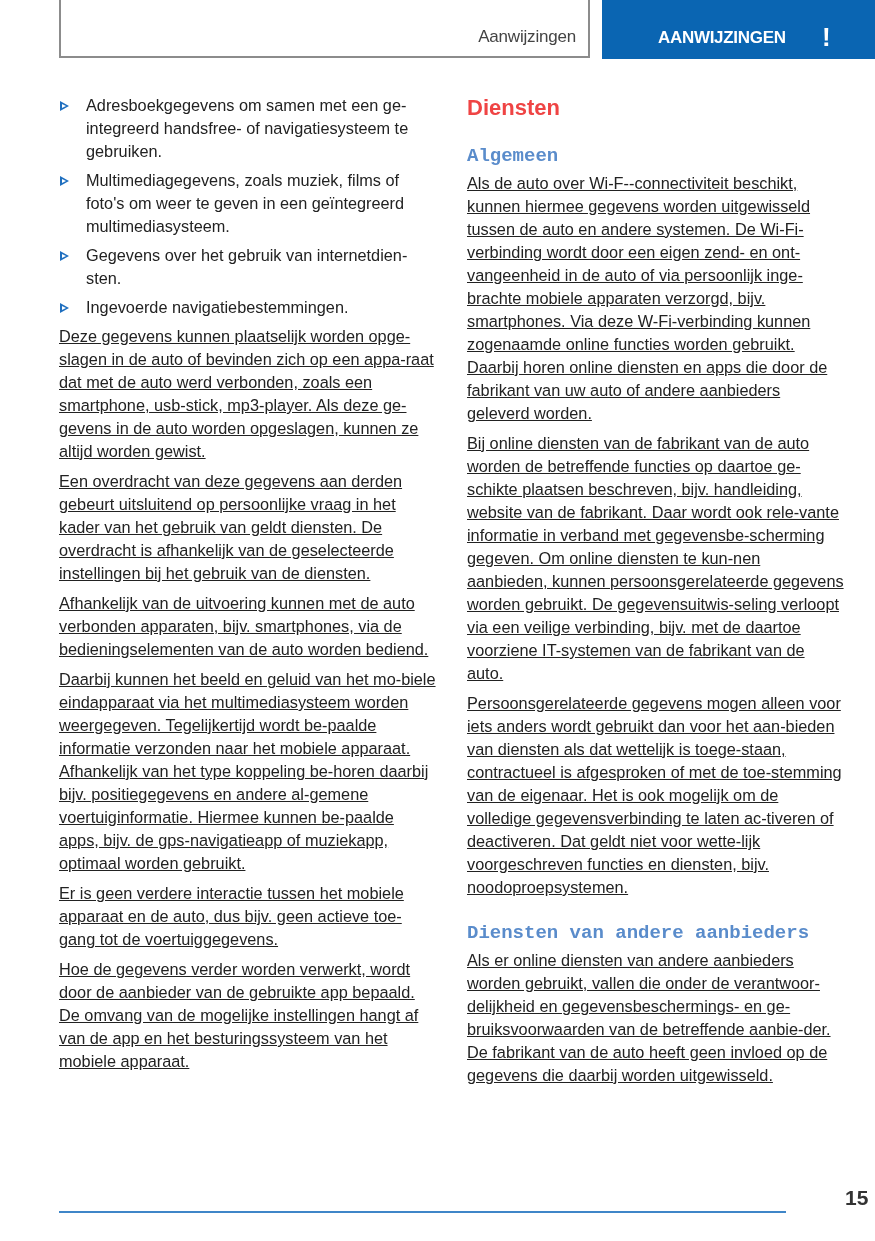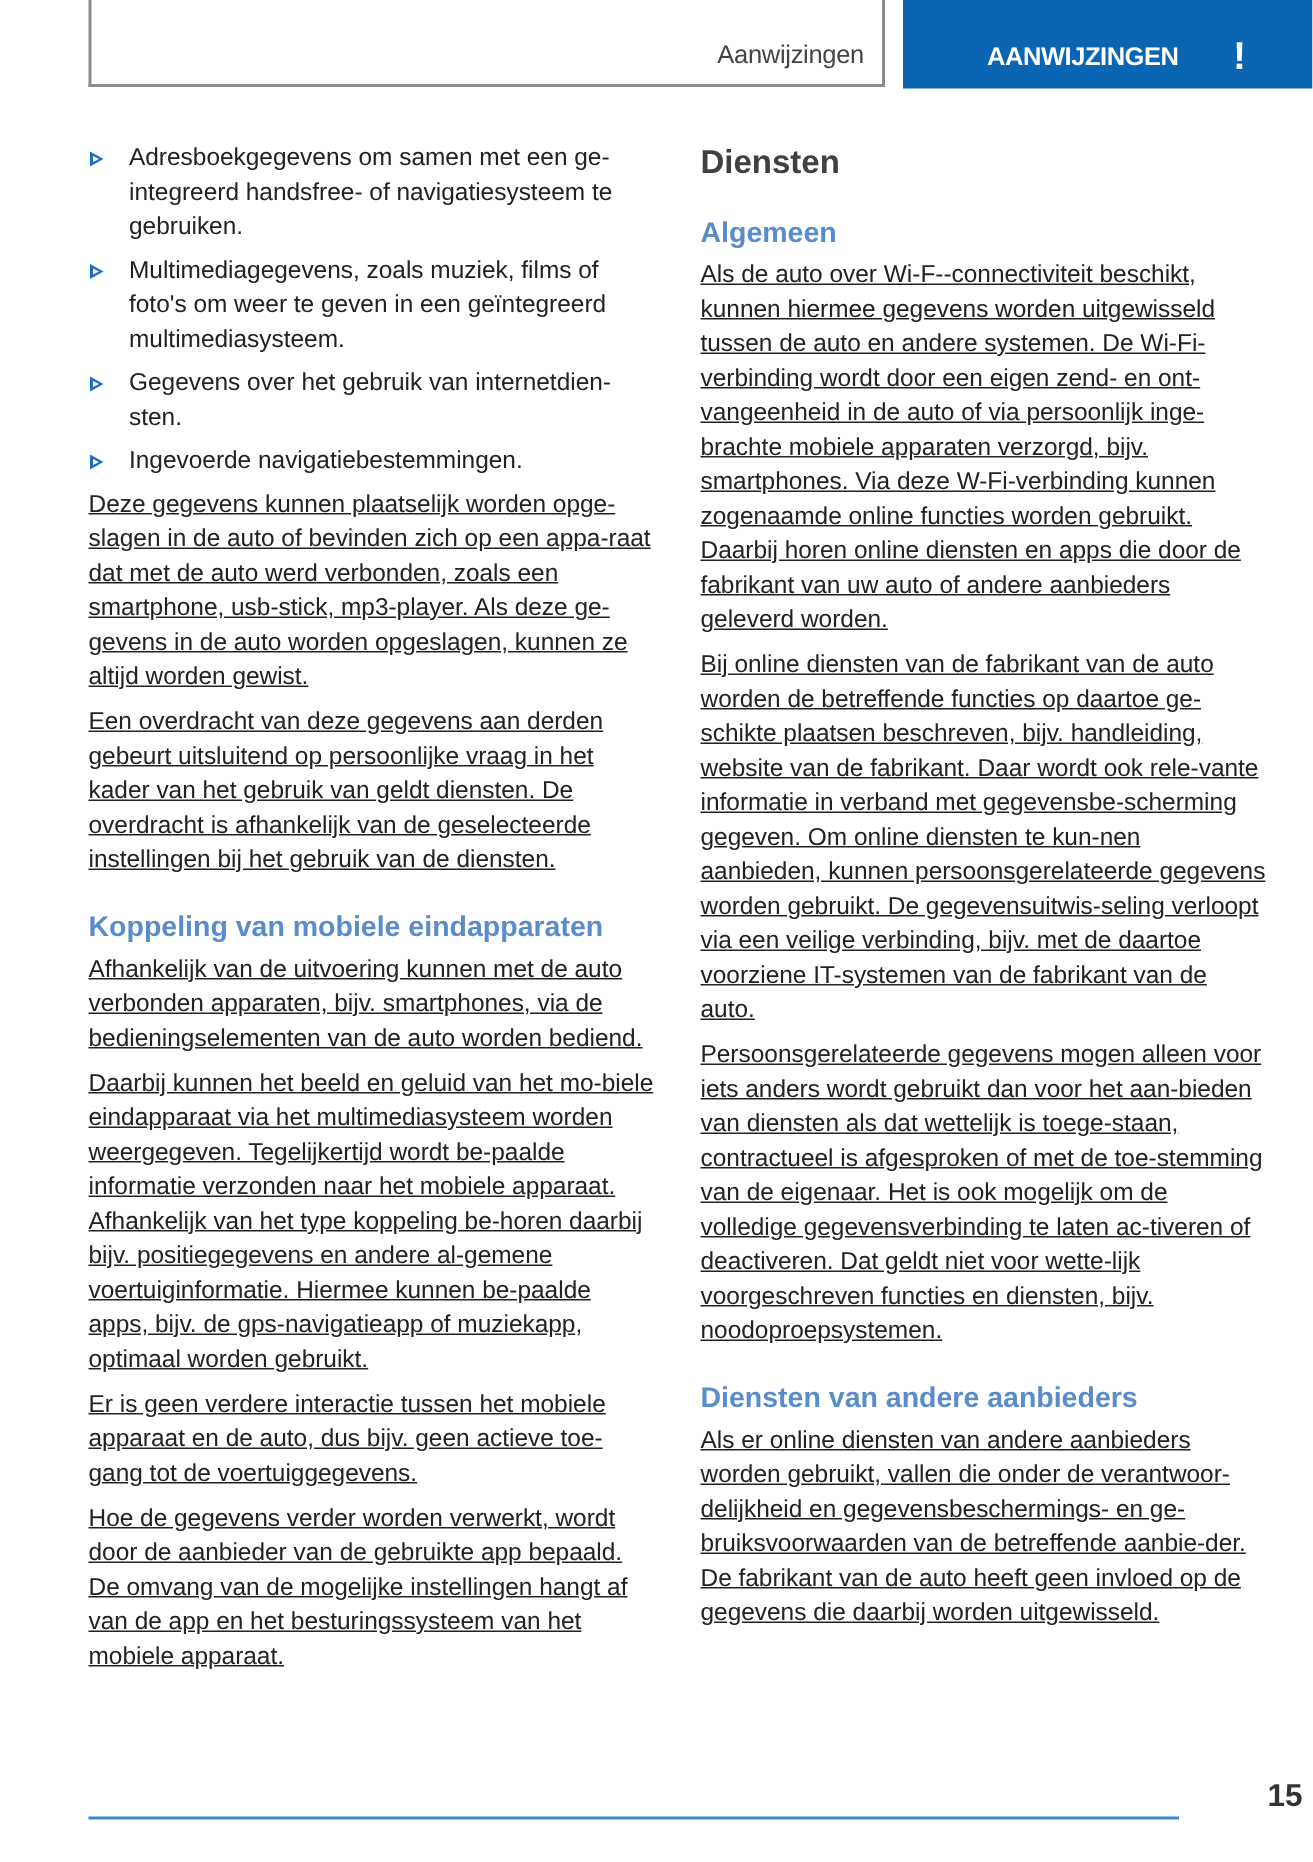--- a/index.html
+++ b/index.html
@@ -17,22 +17,22 @@
   .col-right { left: 467px; }
   p { margin: 0 0 7px 0; text-decoration: underline; }
   ul.bullets { list-style: none; margin: 0 0 6px 0; padding: 0; }
   ul.bullets li { position: relative; padding-left: 27px; margin-bottom: 6px; }
   ul.bullets li .tri { position: absolute; left: 1px; top: 7px; width: 0; height: 0;
                        border-top: 5px solid transparent; border-bottom: 5px solid transparent;
                        border-left: 9px solid #1f6fbf; }
   ul.bullets li .tri::after { content: ""; position: absolute; left: -7px; top: -2.5px;
                        border-top: 2.5px solid transparent; border-bottom: 2.5px solid transparent;
                        border-left: 4.5px solid #ffffff; }
-  h1 { font-size: 22px; color: #404040; margin: 0 0 22px 0; font-weight: bold; line-height: 28px; }
-  h2 { font-size: 19px; color: #5a8ccb; margin: 0 0 4px 0; font-weight: bold; line-height: 24px; }
+  h1 { font-size: 22px; color: #ef4444; margin: 0 0 22px 0; font-weight: bold; line-height: 28px; }
+  h2 { font-size: 19px; color: #5a8ccb; margin: 0 0 4px 0; font-weight: bold; line-height: 24px; font-family: Liberation Mono, monospace; }
   .h2-spaced { margin-top: 22px; }
   .footer-line { position: absolute; left: 59px; top: 1211px; width: 727px; height: 2px; background: #3f86c8; }
   .page-num { position: absolute; left: 845px; top: 1186px; font-size: 21px; font-weight: bold; color: #333; }
 </style>
 </head>
 <body>
 
 <div class="hdr-box">
   <span class="hdr-section">Aanwijzingen</span>
 </div>
@@ -44,21 +44,20 @@
 <div class="col col-left">
   <ul class="bullets">
     <li><span class="tri"></span><span>Adresboekgegevens om samen met een ge-integreerd handsfree- of navigatiesysteem te gebruiken.</span></li>
     <li><span class="tri"></span><span>Multimediagegevens, zoals muziek, films of foto's om weer te geven in een geïntegreerd multimediasysteem.</span></li>
     <li><span class="tri"></span><span>Gegevens over het gebruik van internetdien-sten.</span></li>
     <li><span class="tri"></span><span>Ingevoerde navigatiebestemmingen.</span></li>
   </ul>
   <p>Deze gegevens kunnen plaatselijk worden opge-slagen in de auto of bevinden zich op een appa-raat dat met de auto werd verbonden, zoals een smartphone, usb-stick, mp3-player. Als deze ge-gevens in de auto worden opgeslagen, kunnen ze altijd worden gewist.</p>
   <p>Een overdracht van deze gegevens aan derden gebeurt uitsluitend op persoonlijke vraag in het kader van het gebruik van geldt diensten. De overdracht is afhankelijk van de geselecteerde instellingen bij het gebruik van de diensten.</p>
 
-  <h2 class="h2-spaced">Koppeling van mobiele eindapparaten</h2>
   <p>Afhankelijk van de uitvoering kunnen met de auto verbonden apparaten, bijv. smartphones, via de bedieningselementen van de auto worden bediend.</p>
   <p>Daarbij kunnen het beeld en geluid van het mo-biele eindapparaat via het multimediasysteem worden weergegeven. Tegelijkertijd wordt be-paalde informatie verzonden naar het mobiele apparaat. Afhankelijk van het type koppeling be-horen daarbij bijv. positiegegevens en andere al-gemene voertuiginformatie. Hiermee kunnen be-paalde apps, bijv. de gps-navigatieapp of muziekapp, optimaal worden gebruikt.</p>
   <p>Er is geen verdere interactie tussen het mobiele apparaat en de auto, dus bijv. geen actieve toe-gang tot de voertuiggegevens.</p>
   <p>Hoe de gegevens verder worden verwerkt, wordt door de aanbieder van de gebruikte app bepaald. De omvang van de mogelijke instellingen hangt af van de app en het besturingssysteem van het mobiele apparaat.</p>
 </div>
 
 <div class="col col-right">
   <h1>Diensten</h1>
 
   <h2>Algemeen</h2>

